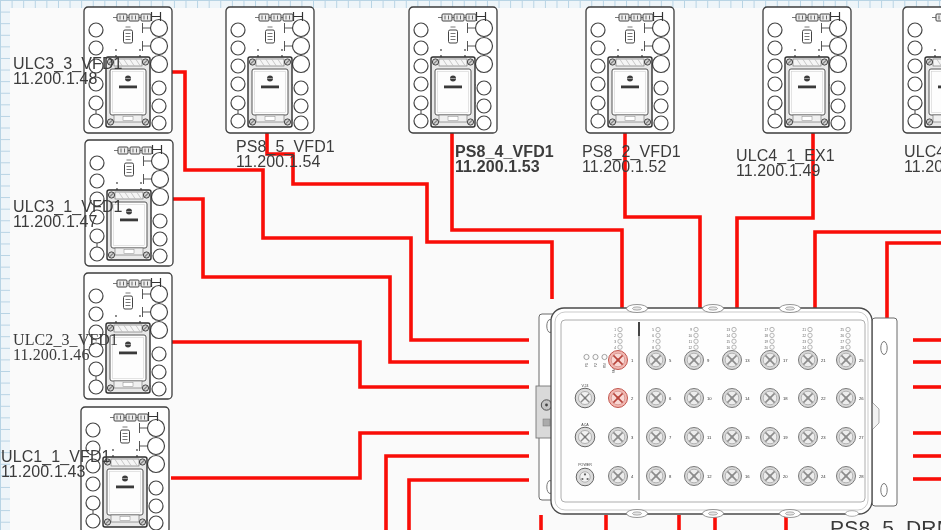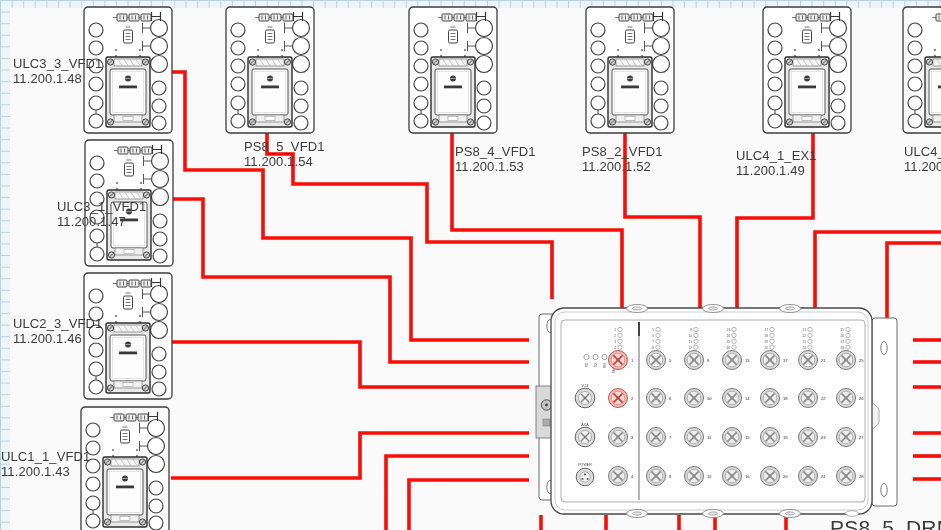--- a/index.html
+++ b/index.html
@@ -15,21 +15,21 @@
       linear-gradient(90deg,#b7d3e4 1px, transparent 1px);
     background-size:11.6px 11.6px;
   }
   .sheet{
     position:absolute;left:10px;top:8px;width:941px;height:530px;
     background:#fafafa;
   }
   #wires{position:absolute;left:0;top:0;z-index:2;}
   .node{position:absolute;z-index:3;}
   .dev-label{
-    position:absolute;z-index:4;font-size:13px;line-height:15px;
+    position:absolute;z-index:4;font-size:16px;line-height:15px;
     color:#3c3c3c;white-space:nowrap;letter-spacing:.1px;
   }
   .switch-label{
     position:absolute;z-index:4;left:830px;top:516px;
     font-size:21px;color:#3a3a3a;white-space:nowrap;letter-spacing:.2px;
   }
   svg{display:block;}
 </style>
 </head>
 <body>
@@ -214,21 +214,21 @@
           <line x1="60.7" y1="117.8" x2="64.3" y2="114.2" stroke="#333" stroke-width="0.8"></line>
           <rect x="27" y="63" width="36" height="46" rx="2" fill="#fdfdfd" stroke="#555" stroke-width="1"></rect>
         <rect x="29.5" y="65.5" width="31" height="41" fill="none" stroke="#c9c9c9" stroke-width="0.5"></rect>
         <circle cx="45" cy="72.5" r="3" fill="#3d3d3d"></circle>
         <line x1="42.2" y1="72.5" x2="47.8" y2="72.5" stroke="#fff" stroke-width="0.5"></line>
         <rect x="36" y="79.5" width="18" height="2.8" fill="#3a3a3a"></rect>
         <rect x="31" y="109" width="28" height="7" fill="#f0f0f0" stroke="#666" stroke-width="0.6"></rect>
         <rect x="40" y="110.5" width="10" height="4" fill="#fff" stroke="#888" stroke-width="0.5"></rect>
         </svg>
       </div>
-      <div class="dev-label" style="left: 13px; top: 199px; margin-left: 44px;">
+      <div class="dev-label" style="left: 13px; top: 199px;">
         <div>ULC3_1_VFD1</div>
         <div>11.200.1.47</div>
       </div>
       <div class="node" style="left: 83px; top: 272px;">
         <svg viewBox="0 0 90 128" width="90" height="128">
           <rect x="1" y="1" width="88" height="126" rx="4" fill="#fff" stroke="#3c3c3c" stroke-width="1.3"></rect>
           <line x1="13" y1="97" x2="13" y2="115" stroke="#444" stroke-width="1"></line>
           <circle cx="13" cy="24" r="7" fill="#fff" stroke="#444" stroke-width="1.2"></circle>
           <circle cx="13" cy="42" r="7" fill="#fff" stroke="#444" stroke-width="1.2"></circle>
           <circle cx="13" cy="60" r="7" fill="#fff" stroke="#444" stroke-width="1.2"></circle>
@@ -295,21 +295,21 @@
           <line x1="60.7" y1="117.8" x2="64.3" y2="114.2" stroke="#333" stroke-width="0.8"></line>
           <rect x="27" y="63" width="36" height="46" rx="2" fill="#fdfdfd" stroke="#555" stroke-width="1"></rect>
         <rect x="29.5" y="65.5" width="31" height="41" fill="none" stroke="#c9c9c9" stroke-width="0.5"></rect>
         <circle cx="45" cy="72.5" r="3" fill="#3d3d3d"></circle>
         <line x1="42.2" y1="72.5" x2="47.8" y2="72.5" stroke="#fff" stroke-width="0.5"></line>
         <rect x="36" y="79.5" width="18" height="2.8" fill="#3a3a3a"></rect>
         <rect x="31" y="109" width="28" height="7" fill="#f0f0f0" stroke="#666" stroke-width="0.6"></rect>
         <rect x="40" y="110.5" width="10" height="4" fill="#fff" stroke="#888" stroke-width="0.5"></rect>
         </svg>
       </div>
-      <div class="dev-label" style="left: 13px; top: 316px;">
+      <div class="dev-label" style="left: 13px; top: 332px; font-family: Liberation Serif, serif;">
         <div>ULC2_3_VFD1</div>
         <div>11.200.1.46</div>
       </div>
       <div class="node" style="left: 80px; top: 406px;">
         <svg viewBox="0 0 90 128" width="90" height="128">
           <rect x="1" y="1" width="88" height="126" rx="4" fill="#fff" stroke="#3c3c3c" stroke-width="1.3"></rect>
           <line x1="13" y1="97" x2="13" y2="115" stroke="#444" stroke-width="1"></line>
           <circle cx="13" cy="24" r="7" fill="#fff" stroke="#444" stroke-width="1.2"></circle>
           <circle cx="13" cy="42" r="7" fill="#fff" stroke="#444" stroke-width="1.2"></circle>
           <circle cx="13" cy="60" r="7" fill="#fff" stroke="#444" stroke-width="1.2"></circle>
@@ -457,21 +457,21 @@
           <line x1="60.7" y1="117.8" x2="64.3" y2="114.2" stroke="#333" stroke-width="0.8"></line>
           <rect x="27" y="63" width="36" height="46" rx="2" fill="#fdfdfd" stroke="#555" stroke-width="1"></rect>
         <rect x="29.5" y="65.5" width="31" height="41" fill="none" stroke="#c9c9c9" stroke-width="0.5"></rect>
         <circle cx="45" cy="72.5" r="3" fill="#3d3d3d"></circle>
         <line x1="42.2" y1="72.5" x2="47.8" y2="72.5" stroke="#fff" stroke-width="0.5"></line>
         <rect x="36" y="79.5" width="18" height="2.8" fill="#3a3a3a"></rect>
         <rect x="31" y="109" width="28" height="7" fill="#f0f0f0" stroke="#666" stroke-width="0.6"></rect>
         <rect x="40" y="110.5" width="10" height="4" fill="#fff" stroke="#888" stroke-width="0.5"></rect>
         </svg>
       </div>
-      <div class="dev-label" style="left: 244px; top: 139px;">
+      <div class="dev-label" style="left: 236px; top: 139px;">
         <div>PS8_5_VFD1</div>
         <div>11.200.1.54</div>
       </div>
       <div class="node" style="left: 408px; top: 6px;">
         <svg viewBox="0 0 90 128" width="90" height="128">
           <rect x="1" y="1" width="88" height="126" rx="4" fill="#fff" stroke="#3c3c3c" stroke-width="1.3"></rect>
           <line x1="13" y1="97" x2="13" y2="115" stroke="#444" stroke-width="1"></line>
           <circle cx="13" cy="24" r="7" fill="#fff" stroke="#444" stroke-width="1.2"></circle>
           <circle cx="13" cy="42" r="7" fill="#fff" stroke="#444" stroke-width="1.2"></circle>
           <circle cx="13" cy="60" r="7" fill="#fff" stroke="#444" stroke-width="1.2"></circle>
@@ -538,21 +538,21 @@
           <line x1="60.7" y1="117.8" x2="64.3" y2="114.2" stroke="#333" stroke-width="0.8"></line>
           <rect x="27" y="63" width="36" height="46" rx="2" fill="#fdfdfd" stroke="#555" stroke-width="1"></rect>
         <rect x="29.5" y="65.5" width="31" height="41" fill="none" stroke="#c9c9c9" stroke-width="0.5"></rect>
         <circle cx="45" cy="72.5" r="3" fill="#3d3d3d"></circle>
         <line x1="42.2" y1="72.5" x2="47.8" y2="72.5" stroke="#fff" stroke-width="0.5"></line>
         <rect x="36" y="79.5" width="18" height="2.8" fill="#3a3a3a"></rect>
         <rect x="31" y="109" width="28" height="7" fill="#f0f0f0" stroke="#666" stroke-width="0.6"></rect>
         <rect x="40" y="110.5" width="10" height="4" fill="#fff" stroke="#888" stroke-width="0.5"></rect>
         </svg>
       </div>
-      <div class="dev-label" style="left: 455px; top: 144px;">
+      <div class="dev-label" style="left: 455px; top: 144px; font-weight: bold;">
         <div>PS8_4_VFD1</div>
         <div>11.200.1.53</div>
       </div>
       <div class="node" style="left: 585px; top: 6px;">
         <svg viewBox="0 0 90 128" width="90" height="128">
           <rect x="1" y="1" width="88" height="126" rx="4" fill="#fff" stroke="#3c3c3c" stroke-width="1.3"></rect>
           <line x1="13" y1="97" x2="13" y2="115" stroke="#444" stroke-width="1"></line>
           <circle cx="13" cy="24" r="7" fill="#fff" stroke="#444" stroke-width="1.2"></circle>
           <circle cx="13" cy="42" r="7" fill="#fff" stroke="#444" stroke-width="1.2"></circle>
           <circle cx="13" cy="60" r="7" fill="#fff" stroke="#444" stroke-width="1.2"></circle>

